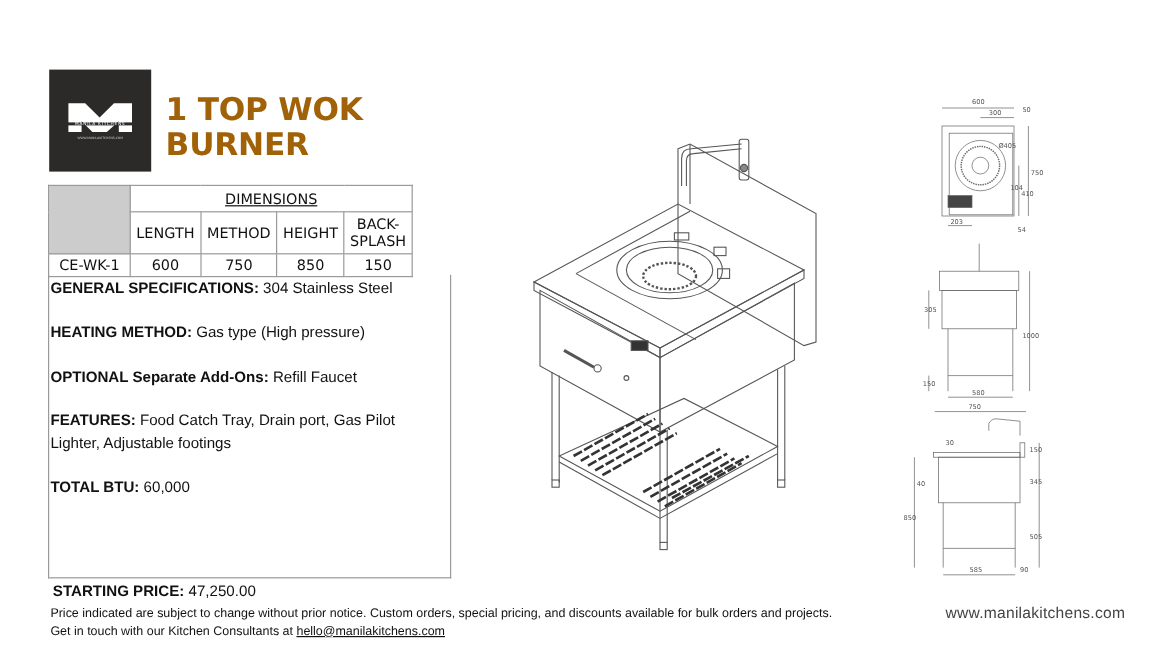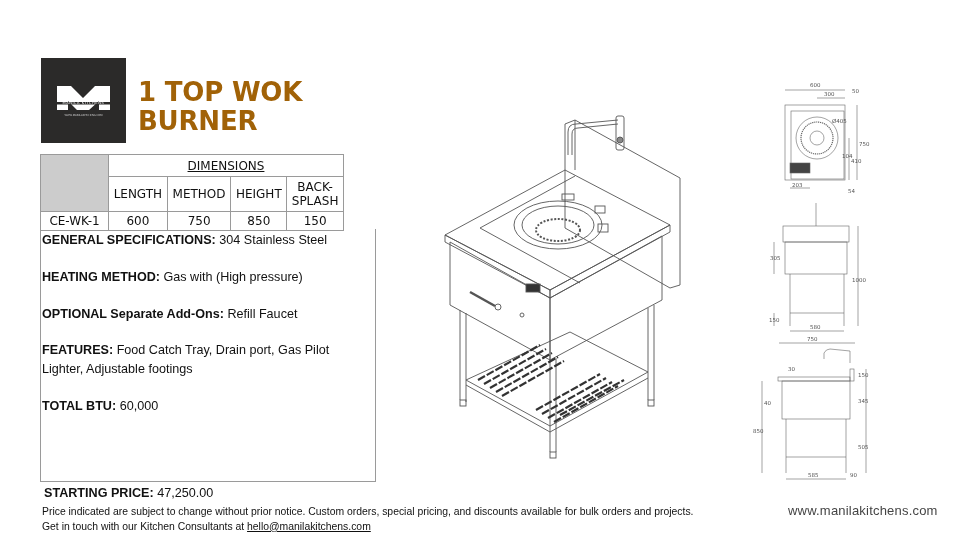--- a/index.html
+++ b/index.html
@@ -65,21 +65,21 @@
     <td>600</td>
     <td>750</td>
     <td>850</td>
     <td>150</td>
   </tr>
 </tbody>
   </table>
 
 <div class="specs">
   <p><b>GENERAL SPECIFICATIONS:</b> <span>304 Stainless Steel</span></p>
-  <p><b>HEATING METHOD:</b> <span>Gas with (High pressure)</span></p>
+  <p><b>HEATING METHOD:</b> <span>Gas type (High pressure)</span></p>
   <p><b>OPTIONAL Separate Add-Ons:</b> <span>Refill Faucet</span></p>
   <p><b>FEATURES:</b> <span>Food Catch Tray, Drain port, Gas Pilot Lighter, Adjustable footings</span></p>
   <p><b>TOTAL BTU:</b> <span>60,000</span></p>
 </div>
 
 <div class="price">
   <b>STARTING PRICE:</b> <span>47,250.00</span>
 </div>
 <div class="note">
   <div>Price indicated are subject to change without prior notice. Custom orders, special pricing, and discounts available for bulk orders and projects.</div>

